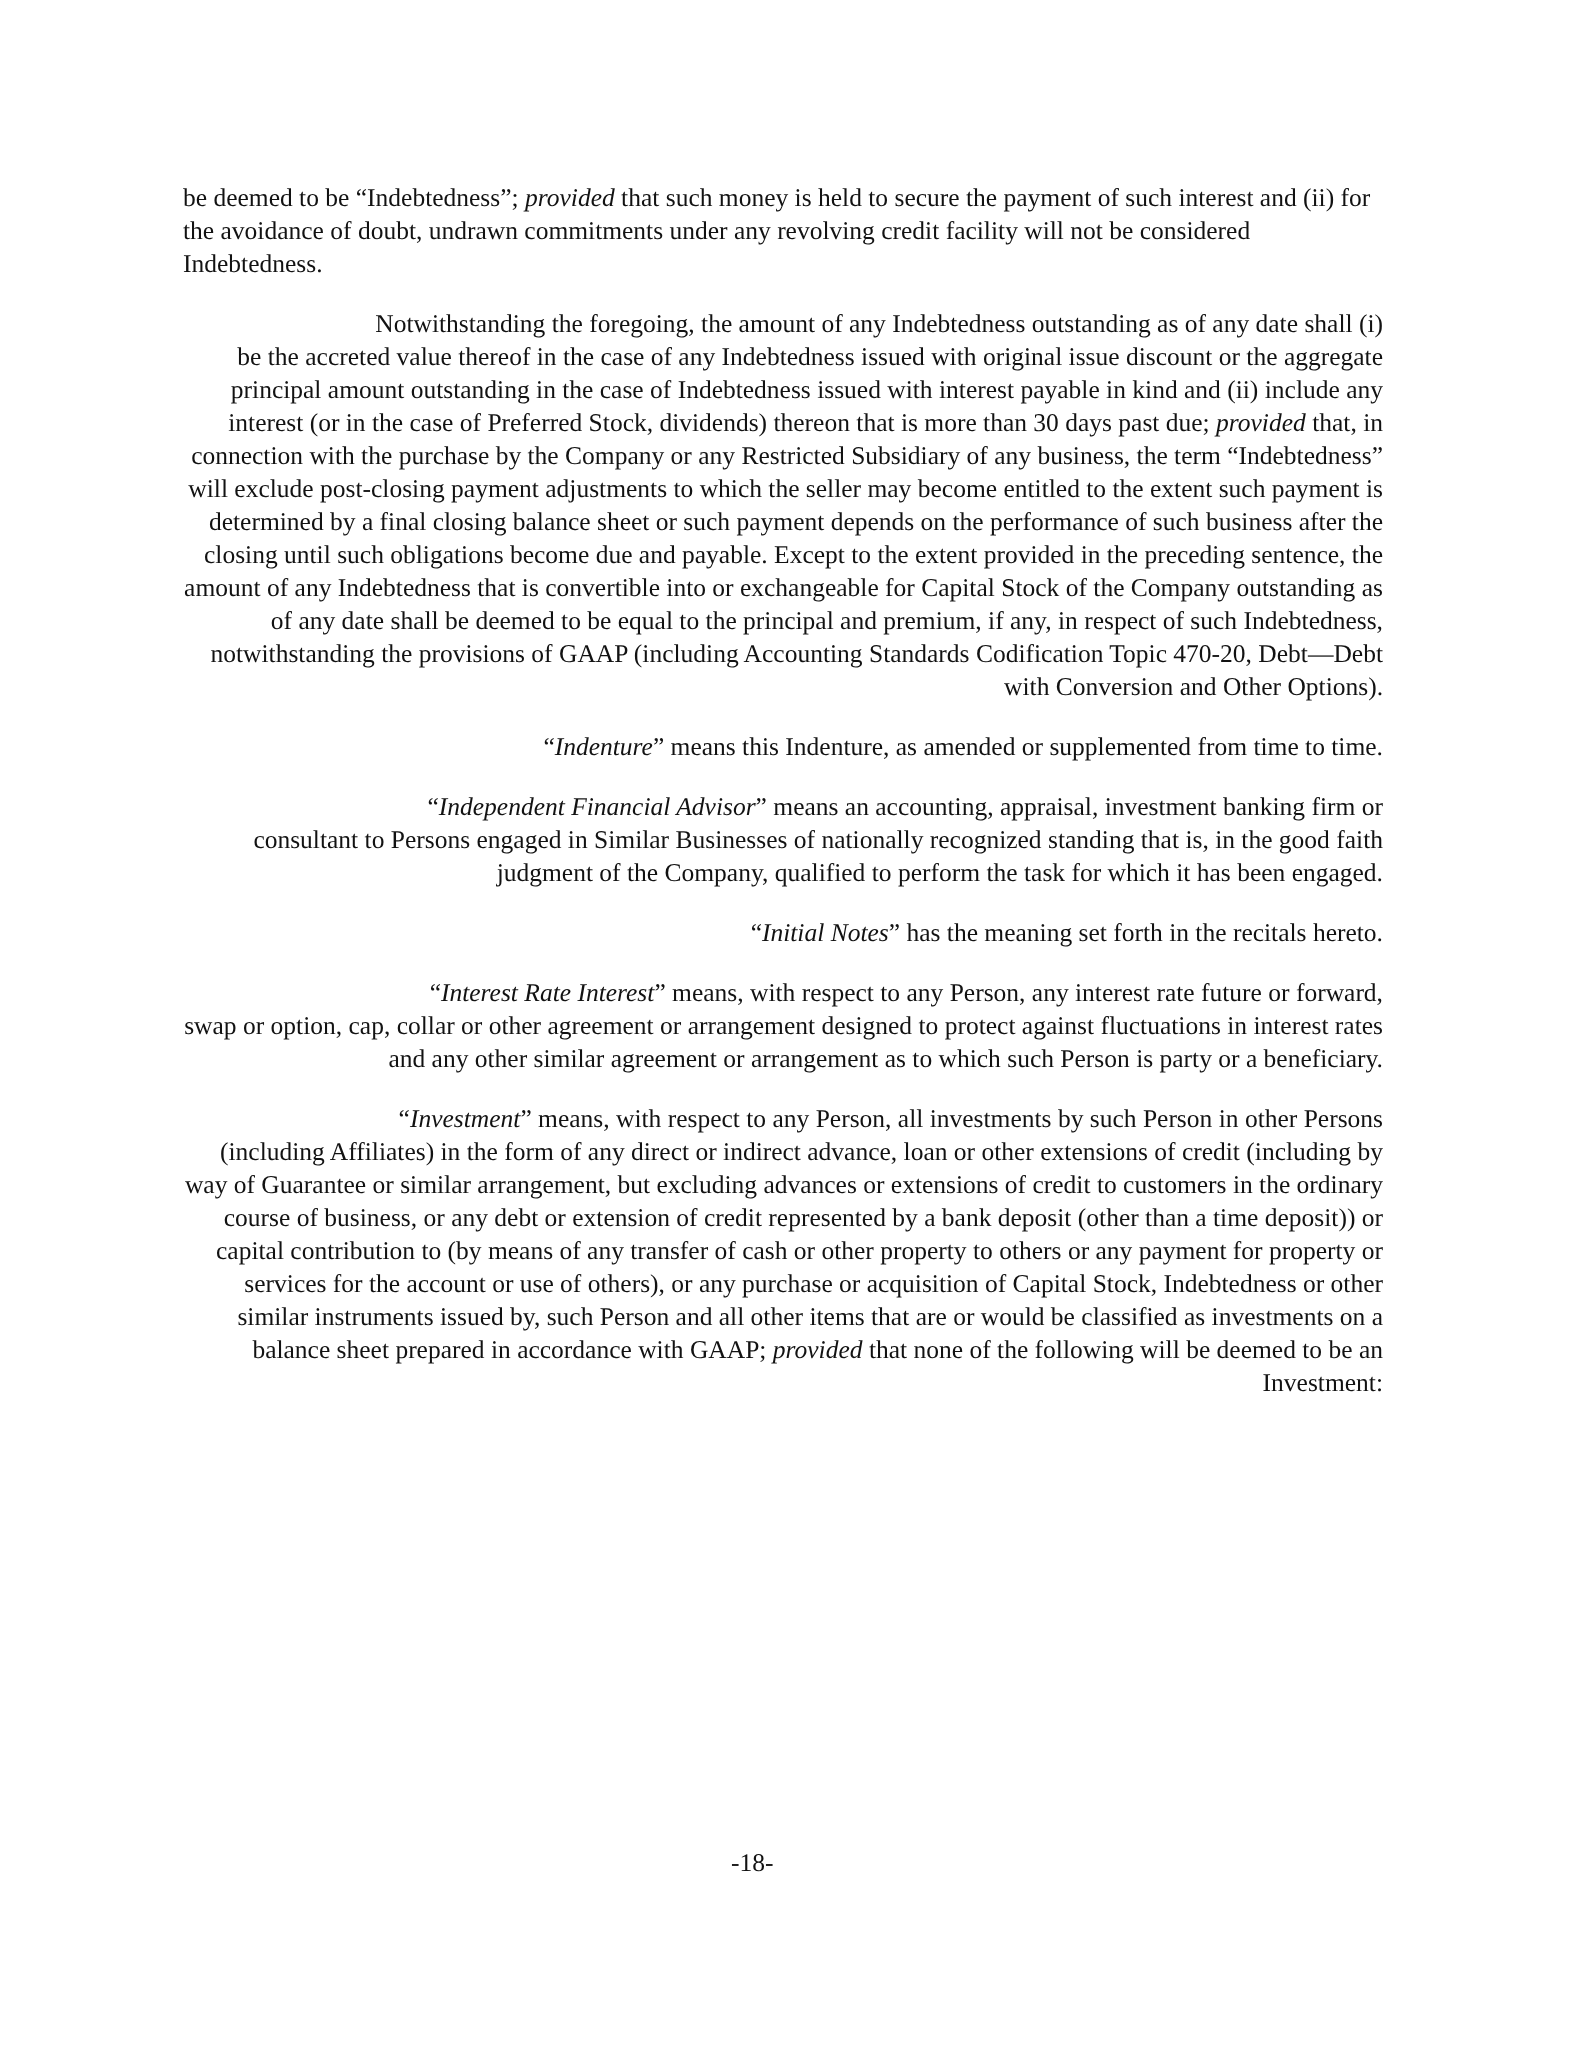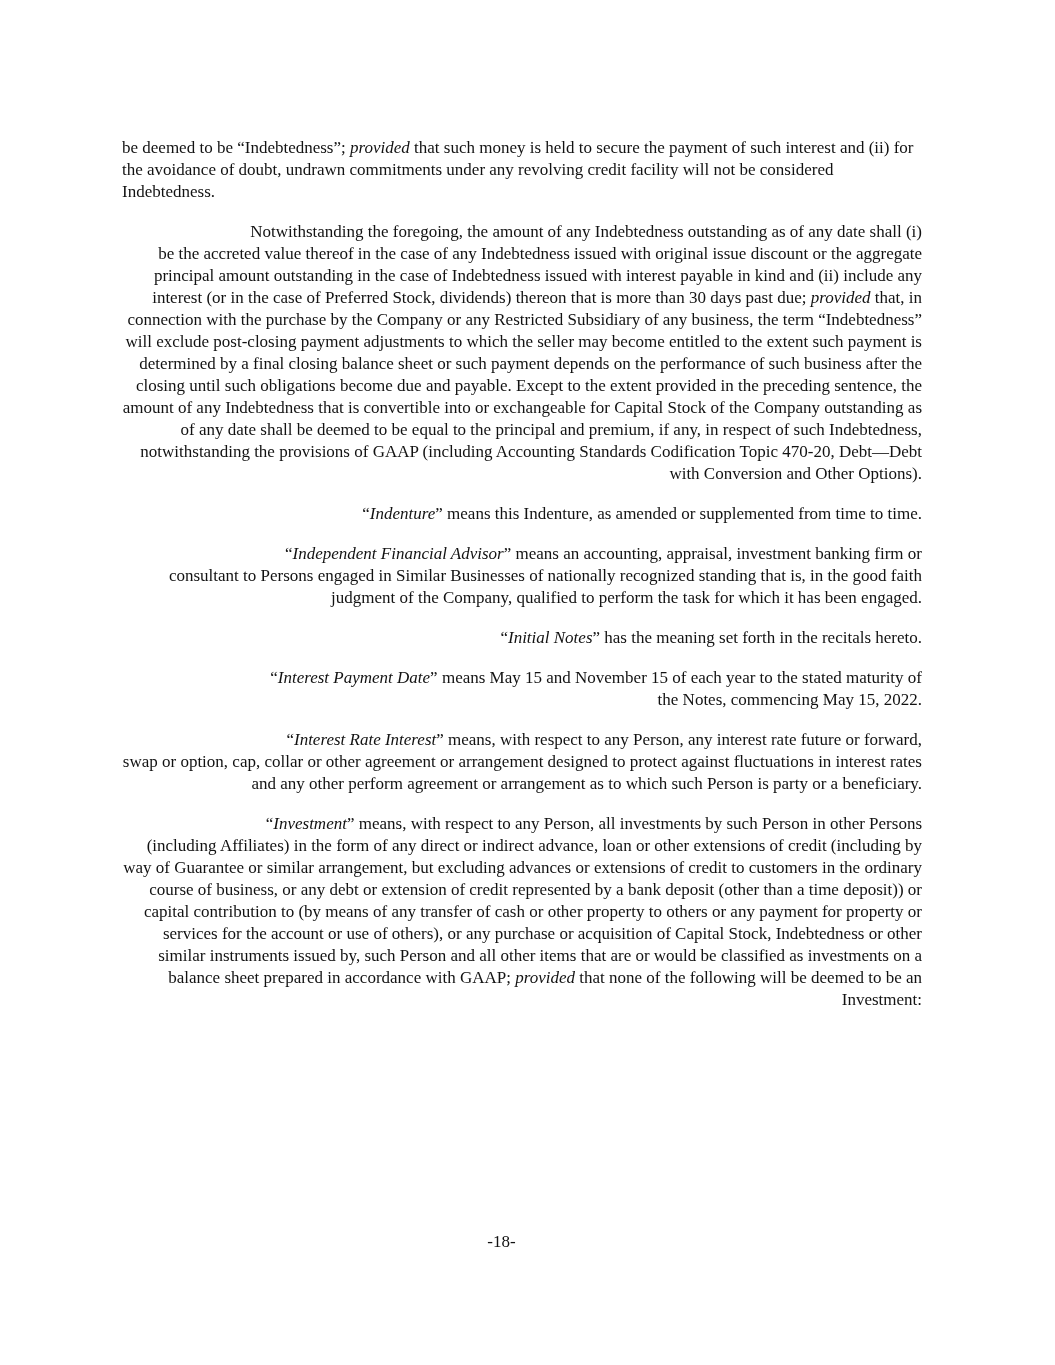--- a/index.html
+++ b/index.html
@@ -18,21 +18,21 @@
   .page-body {
     position: absolute;
     left: 122px;
     top: 121px;
     width: 800px;
     font-size: 17px;
     line-height: 22px;
     text-align: left;
   }
   .para {
-    margin: 16px 0 18px 0;
+    margin: 0 0 18px 0;
   }
   .para.indent {
     text-indent: 128px;
     text-align: right;
   }
   .para.list-item {
     margin-left: 63px;
     text-indent: 57px;
   }
   .list-num {
@@ -59,23 +59,22 @@
   <p class="para"><span>be deemed to be “Indebtedness”; </span><em>provided</em><span> that such money is held to secure the payment of such interest and (ii) for the avoidance of doubt, undrawn commitments under any revolving credit facility will not be considered Indebtedness.</span></p>
 
   <p class="para indent"><span>Notwithstanding the foregoing, the amount of any Indebtedness outstanding as of any date shall (i) be the accreted value thereof in the case of any Indebtedness issued with original issue discount or the aggregate principal amount outstanding in the case of Indebtedness issued with interest payable in kind and (ii) include any interest (or in the case of Preferred Stock, dividends) thereon that is more than 30 days past due; </span><em>provided</em><span> that, in connection with the purchase by the Company or any Restricted Subsidiary of any business, the term “Indebtedness” will exclude post-closing payment adjustments to which the seller may become entitled to the extent such payment is determined by a final closing balance sheet or such payment depends on the performance of such business after the closing until such obligations become due and payable. Except to the extent provided in the preceding sentence, the amount of any Indebtedness that is convertible into or exchangeable for Capital Stock of the Company outstanding as of any date shall be deemed to be equal to the principal and premium, if any, in respect of such Indebtedness, notwithstanding the provisions of GAAP (including Accounting Standards Codification Topic 470-20, Debt—Debt with Conversion and Other Options).</span></p>
 
   <p class="para indent"><span>“</span><em>Indenture</em><span>” means this Indenture, as amended or supplemented from time to time.</span></p>
 
   <p class="para indent"><span>“</span><em>Independent Financial Advisor</em><span>” means an accounting, appraisal, investment banking firm or consultant to Persons engaged in Similar Businesses of nationally recognized standing that is, in the good faith judgment of the Company, qualified to perform the task for which it has been engaged.</span></p>
 
   <p class="para indent"><span>“</span><em>Initial Notes</em><span>” has the meaning set forth in the recitals hereto.</span></p>
 
-  <p class="para indent"><span>“</span><em>Interest Payment Date</em><span>” means May 15 and November 15 of each year to the stated maturity of the Notes, commencing May 15, 2022.</span></p>
 
-  <p class="para indent"><span>“</span><em>Interest Rate Interest</em><span>” means, with respect to any Person, any interest rate future or forward, swap or option, cap, collar or other agreement or arrangement designed to protect against fluctuations in interest rates and any other perform agreement or arrangement as to which such Person is party or a beneficiary.</span></p>
+  <p class="para indent"><span>“</span><em>Interest Rate Interest</em><span>” means, with respect to any Person, any interest rate future or forward, swap or option, cap, collar or other agreement or arrangement designed to protect against fluctuations in interest rates and any other similar agreement or arrangement as to which such Person is party or a beneficiary.</span></p>
 
   <p class="para indent"><span>“</span><em>Investment</em><span>” means, with respect to any Person, all investments by such Person in other Persons (including Affiliates) in the form of any direct or indirect advance, loan or other extensions of credit (including by way of Guarantee or similar arrangement, but excluding advances or extensions of credit to customers in the ordinary course of business, or any debt or extension of credit represented by a bank deposit (other than a time deposit)) or capital contribution to (by means of any transfer of cash or other property to others or any payment for property or services for the account or use of others), or any purchase or acquisition of Capital Stock, Indebtedness or other similar instruments issued by, such Person and all other items that are or would be classified as investments on a balance sheet prepared in accordance with GAAP; </span><em>provided</em><span> that none of the following will be deemed to be an Investment:</span></p>
 
 
 
 </div>
 
 <div class="page-footer">-18-</div>
 
 </body></html>

